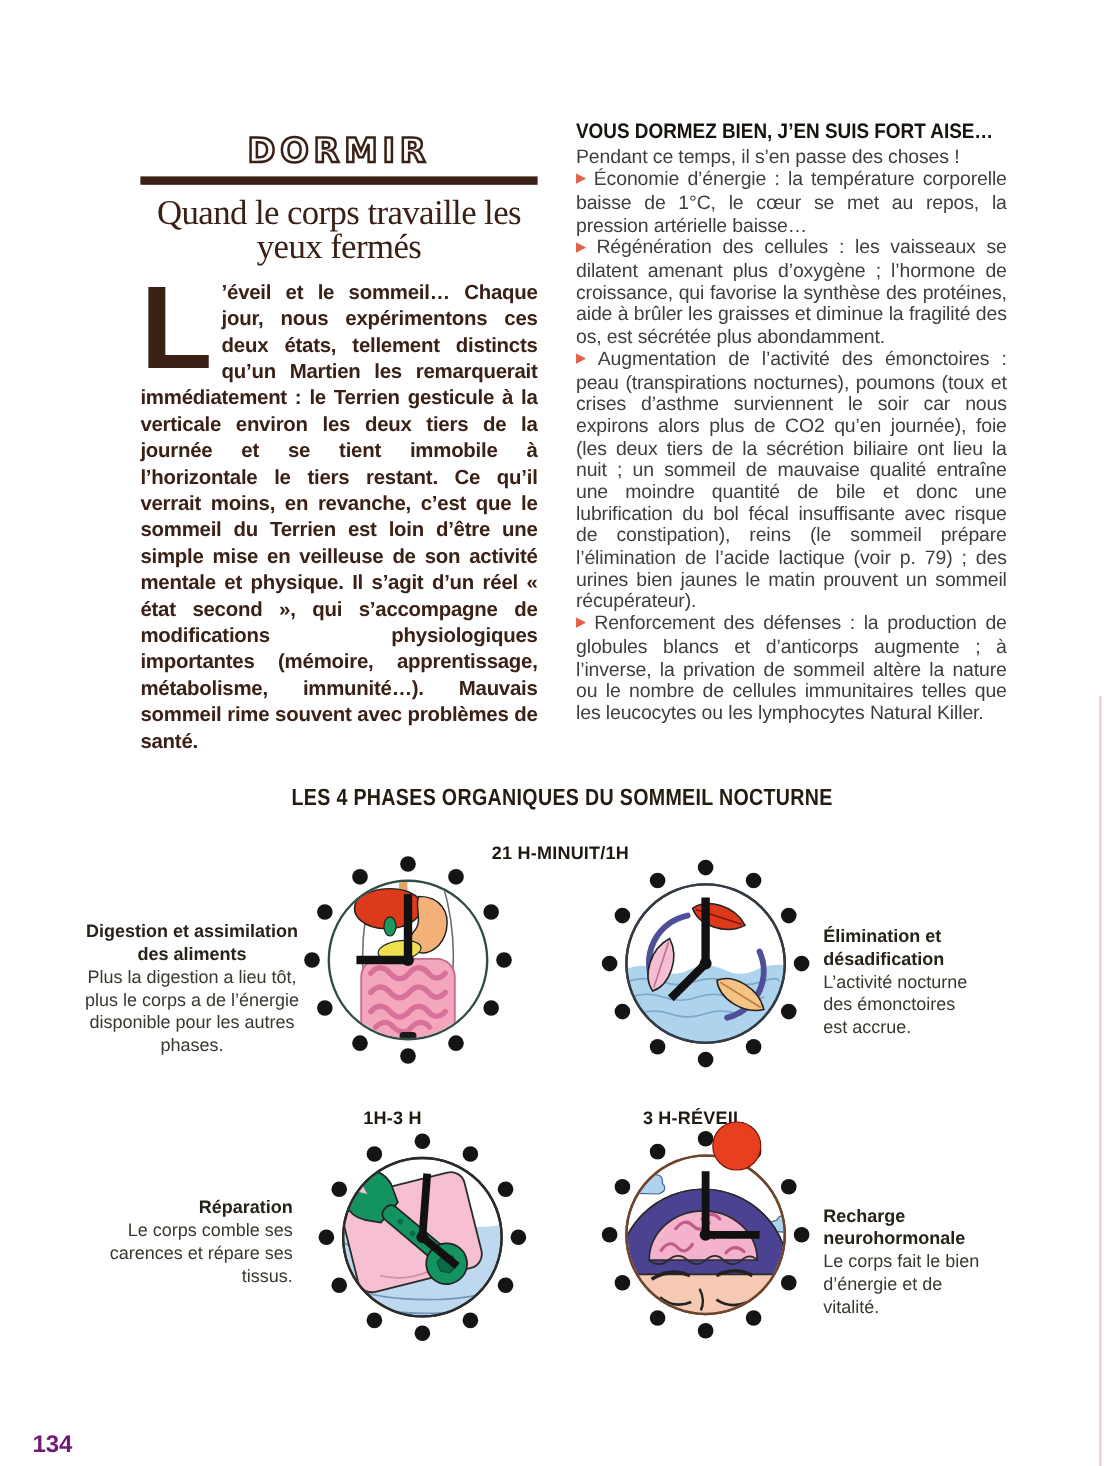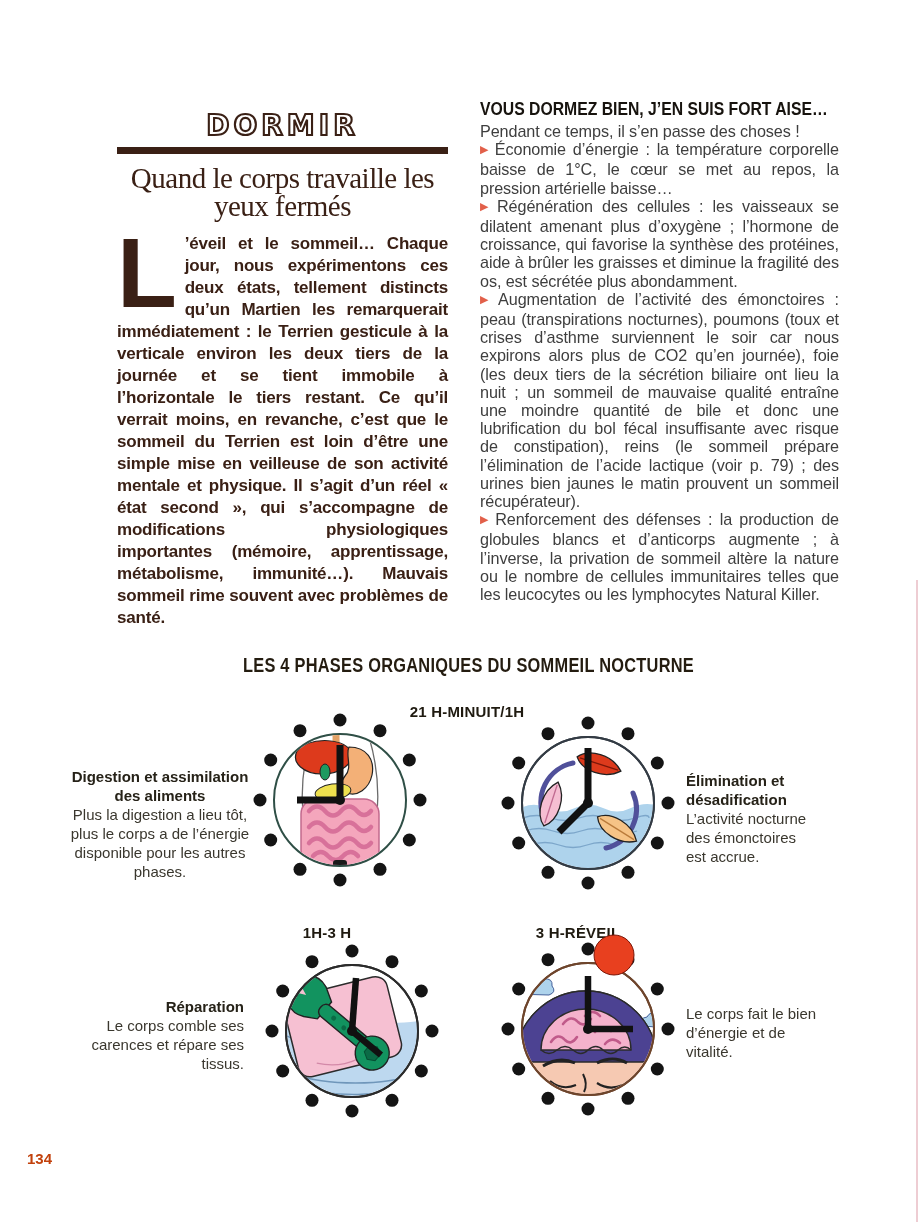--- a/index.html
+++ b/index.html
@@ -42,22 +42,22 @@
   .ck1{left:245px;top:705px;} .ck2{left:493px;top:708px;}
   .ck3{left:257px;top:936px;} .ck4{left:493px;top:934px;}
 
   .cap{position:absolute;font-size:15px;line-height:19px;color:#3a372e;}
   .cap .cap-name{font-weight:700;color:#262218;}
   .cap1{left:70px;top:767px;width:180px;text-align:center;}
   .cap2{left:686px;top:771px;width:130px;text-align:left;}
   .cap3{left:74px;top:997px;width:170px;text-align:right;}
   .cap4{left:686px;top:1004px;width:136px;text-align:left;}
 
-  .page-number{position:absolute;left:27px;top:1150px;font-size:15px;font-weight:700;
-      color:#c2410c;}
+  .page-number{position:absolute;left:27px;top:1193px;font-size:20px;font-weight:700;
+      color:#701a75;}
   .edge-line{position:absolute;left:916px;top:580px;width:2px;height:642px;
       background:#eecdd3;}
 </style>
 </head>
 <body>
 
 <div class="page">
 
   <svg width="0" height="0" style="position:absolute">
     <defs>
@@ -263,18 +263,19 @@
   </div>
   <div class="cap cap2">
     <div class="cap-name">Élimination et désadification</div>
     <div class="cap-desc">L’activité nocturne des émonctoires est accrue.</div>
   </div>
   <div class="cap cap3">
     <div class="cap-name">Réparation</div>
     <div class="cap-desc">Le corps comble ses carences et répare ses tissus.</div>
   </div>
   <div class="cap cap4">
+    <div class="cap-name">Recharge neurohormonale</div>
     <div class="cap-desc">Le corps fait le bien d’énergie et de vitalité.</div>
   </div>
 
   <div class="page-number">134</div>
   <div class="edge-line"></div>
 </div>
 
 </body></html>

